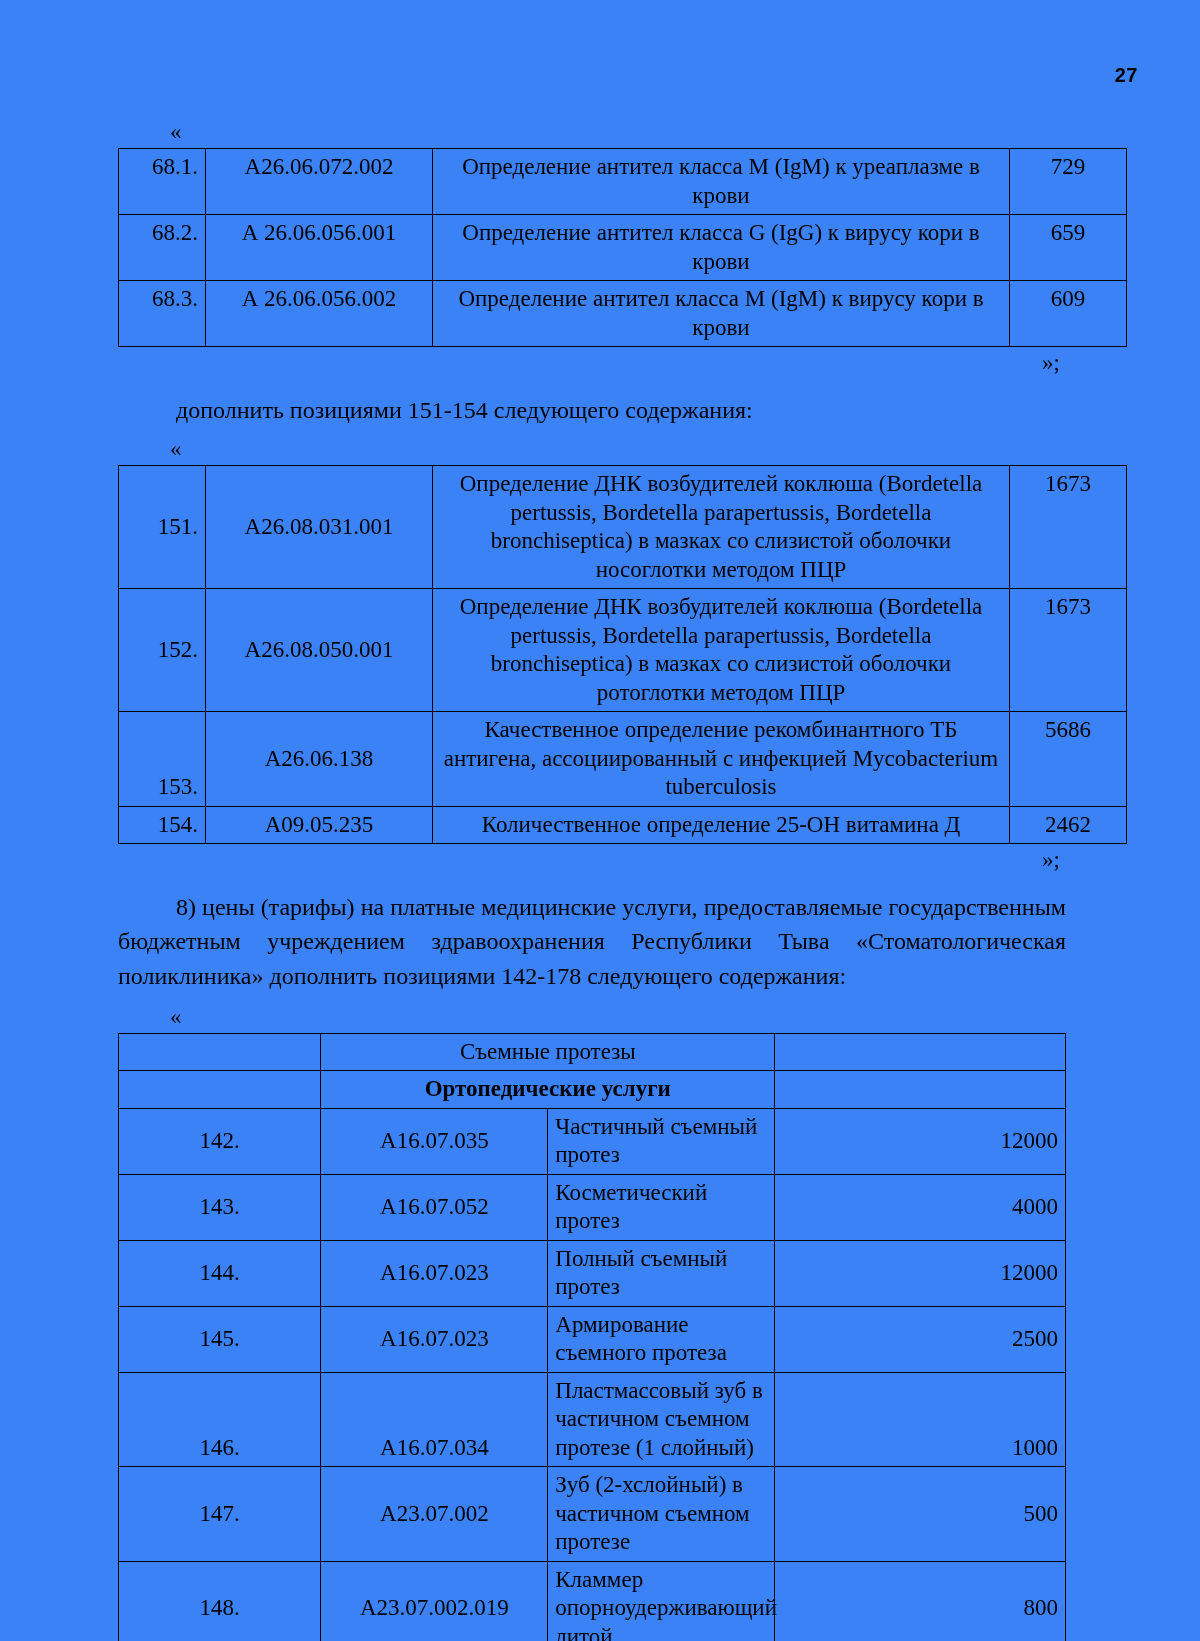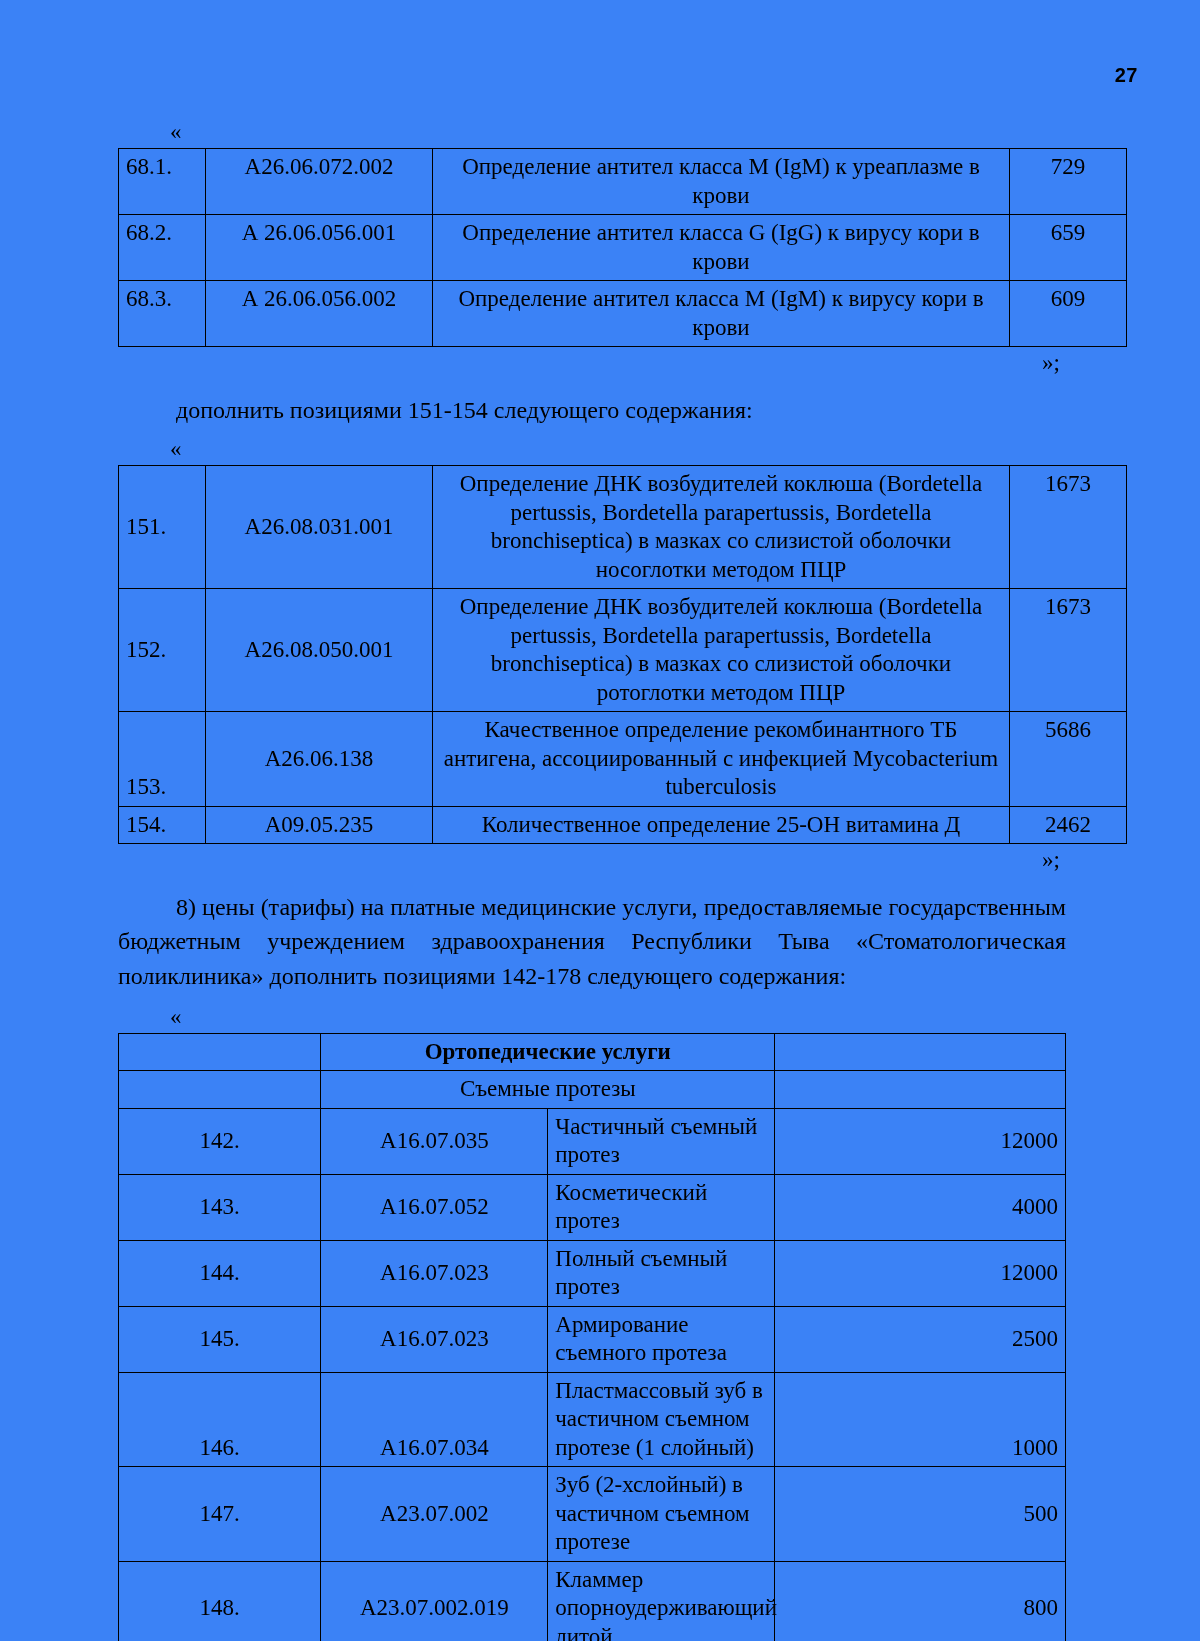--- a/index.html
+++ b/index.html
@@ -68,21 +68,21 @@
     font-size: 23px;
   }
   table.doc-table td {
     border: 1.6px solid #000;
     padding: 4px 7px;
     vertical-align: top;
     line-height: 1.24;
   }
 
   
-  .c-num    { width: 72px;  text-align: left; vertical-align: bottom; }
+  .c-num    { width: 72px;  text-align: right; vertical-align: bottom; }
   .c-code   { width: 212px; text-align: center; }
   .c-name   { width: 562px; text-align: center; }
   .c-price  { width: 102px; text-align: center; vertical-align: middle; }
 
   
   .t3 .c3-num   { width: 72px;  text-align: center; vertical-align: middle; }
   .t3 .c3-code  { width: 180px; text-align: center; vertical-align: middle; }
   .t3 .c3-name  { width: 586px; text-align: left;   vertical-align: middle; }
   .t3 .c3-price { width: 110px; text-align: right; vertical-align: middle; }
   .t3 td { padding: 2px 7px; }
@@ -181,26 +181,26 @@
     <div class="quote-close">»;</div>
 
     <p class="para">8) цены (тарифы) на платные медицинские услуги, предоставляемые государственным бюджетным учреждением здравоохранения Республики Тыва «Стоматологическая поликлиника» дополнить позициями 142-178 следующего содержания:</p>
 
     <div class="quote-open" style="margin-top:12px;">«</div>
 
     <table class="doc-table t3">
       <tbody>
         <tr>
           <td class="c3-num"></td>
+          <td class="c3-code section-sub" colspan="2">Съемные протезы</td>
+          <td class="c3-price"></td>
+        </tr>
+        <tr>
+          <td class="c3-num"></td>
           <td class="c3-code section-head" colspan="2">Ортопедические услуги</td>
-          <td class="c3-price"></td>
-        </tr>
-        <tr>
-          <td class="c3-num"></td>
-          <td class="c3-code section-sub" colspan="2">Съемные протезы</td>
           <td class="c3-price"></td>
         </tr>
 
         <tr>
           <td class="c3-num">142.</td>
           <td class="c3-code">А16.07.035</td>
           <td class="c3-name">Частичный съемный протез</td>
           <td class="c3-price">12000</td>
         </tr>
         <tr>

